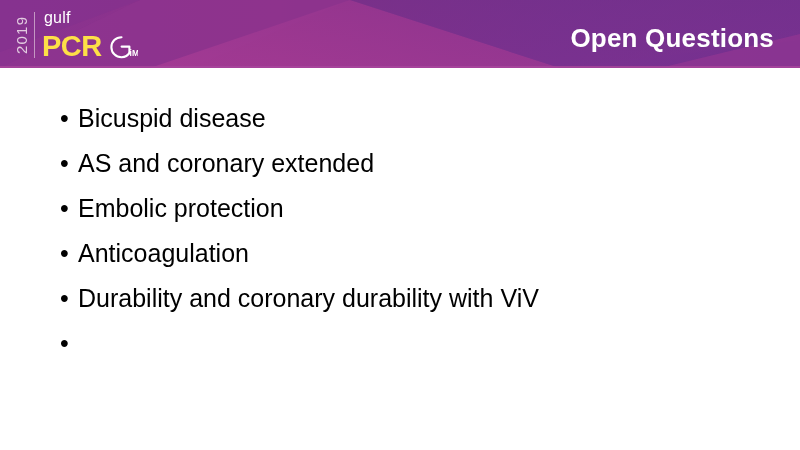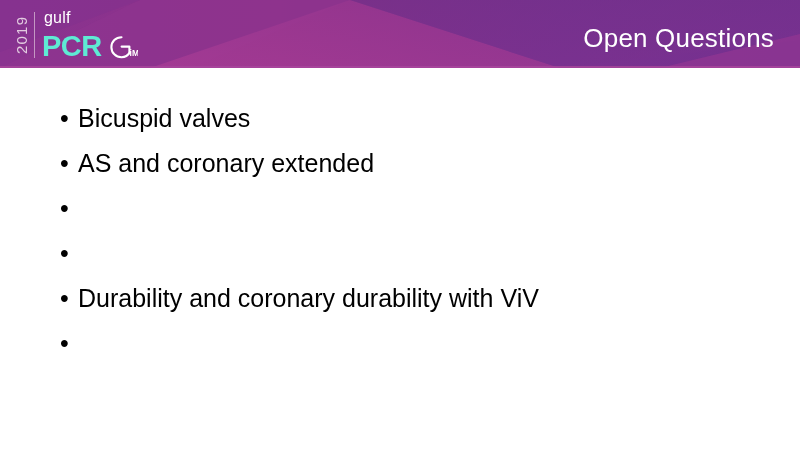--- a/index.html
+++ b/index.html
@@ -85,21 +85,21 @@
     font-weight: 400;
     letter-spacing: .2px;
     margin-bottom: 7px;
     margin-left: 2px;
   }
   .logo-main {
     display: flex;
     align-items: flex-end;
   }
   .logo-pcr {
-    color: #5eead4;
+    color: #fde047;
     font-size: 29px;
     font-weight: 700;
     letter-spacing: -0.5px;
     line-height: .92;
   }
   .logo-im-mark {
     position: relative;
     width: 34px;
     height: 26px;
     margin-left: 2px;
@@ -109,21 +109,21 @@
   
   .slide-title {
     position: absolute;
     right: 26px;
     top: 0;
     height: 77px;
     display: flex;
     align-items: center;
     color: #ffffff;
     font-size: 26px;
-    font-weight: 400;
+    font-weight: 700;
     letter-spacing: .2px;
     z-index: 5;
     white-space: nowrap;
   }
 
   
   .body-area {
     position: absolute;
     left: 0;
     top: 68px;
@@ -210,31 +210,33 @@
       </div>
     </div>
 
     <div class="slide-title">Open Questions</div>
   </div>
 
   <div class="body-area">
     <ul class="bullet-list">
       <li class="bullet-item">
         <span class="bullet-dot">•</span>
-        <span class="bullet-text">Bicuspid valves</span>
+        <span class="bullet-text">Bicuspid disease</span>
       </li>
       <li class="bullet-item">
         <span class="bullet-dot">•</span>
         <span class="bullet-text">AS and coronary extended</span>
       </li>
       <li class="bullet-item">
         <span class="bullet-dot">•</span>
-      </li>
-      <li class="bullet-item">
-        <span class="bullet-dot">•</span>
+        <span class="bullet-text">Embolic protection</span>
+      </li>
+      <li class="bullet-item">
+        <span class="bullet-dot">•</span>
+        <span class="bullet-text">Anticoagulation</span>
       </li>
       <li class="bullet-item">
         <span class="bullet-dot">•</span>
         <span class="bullet-text">Durability and coronary durability with ViV</span>
       </li>
       <li class="bullet-item">
         <span class="bullet-dot">•</span>
       </li>
     </ul>
   </div>

